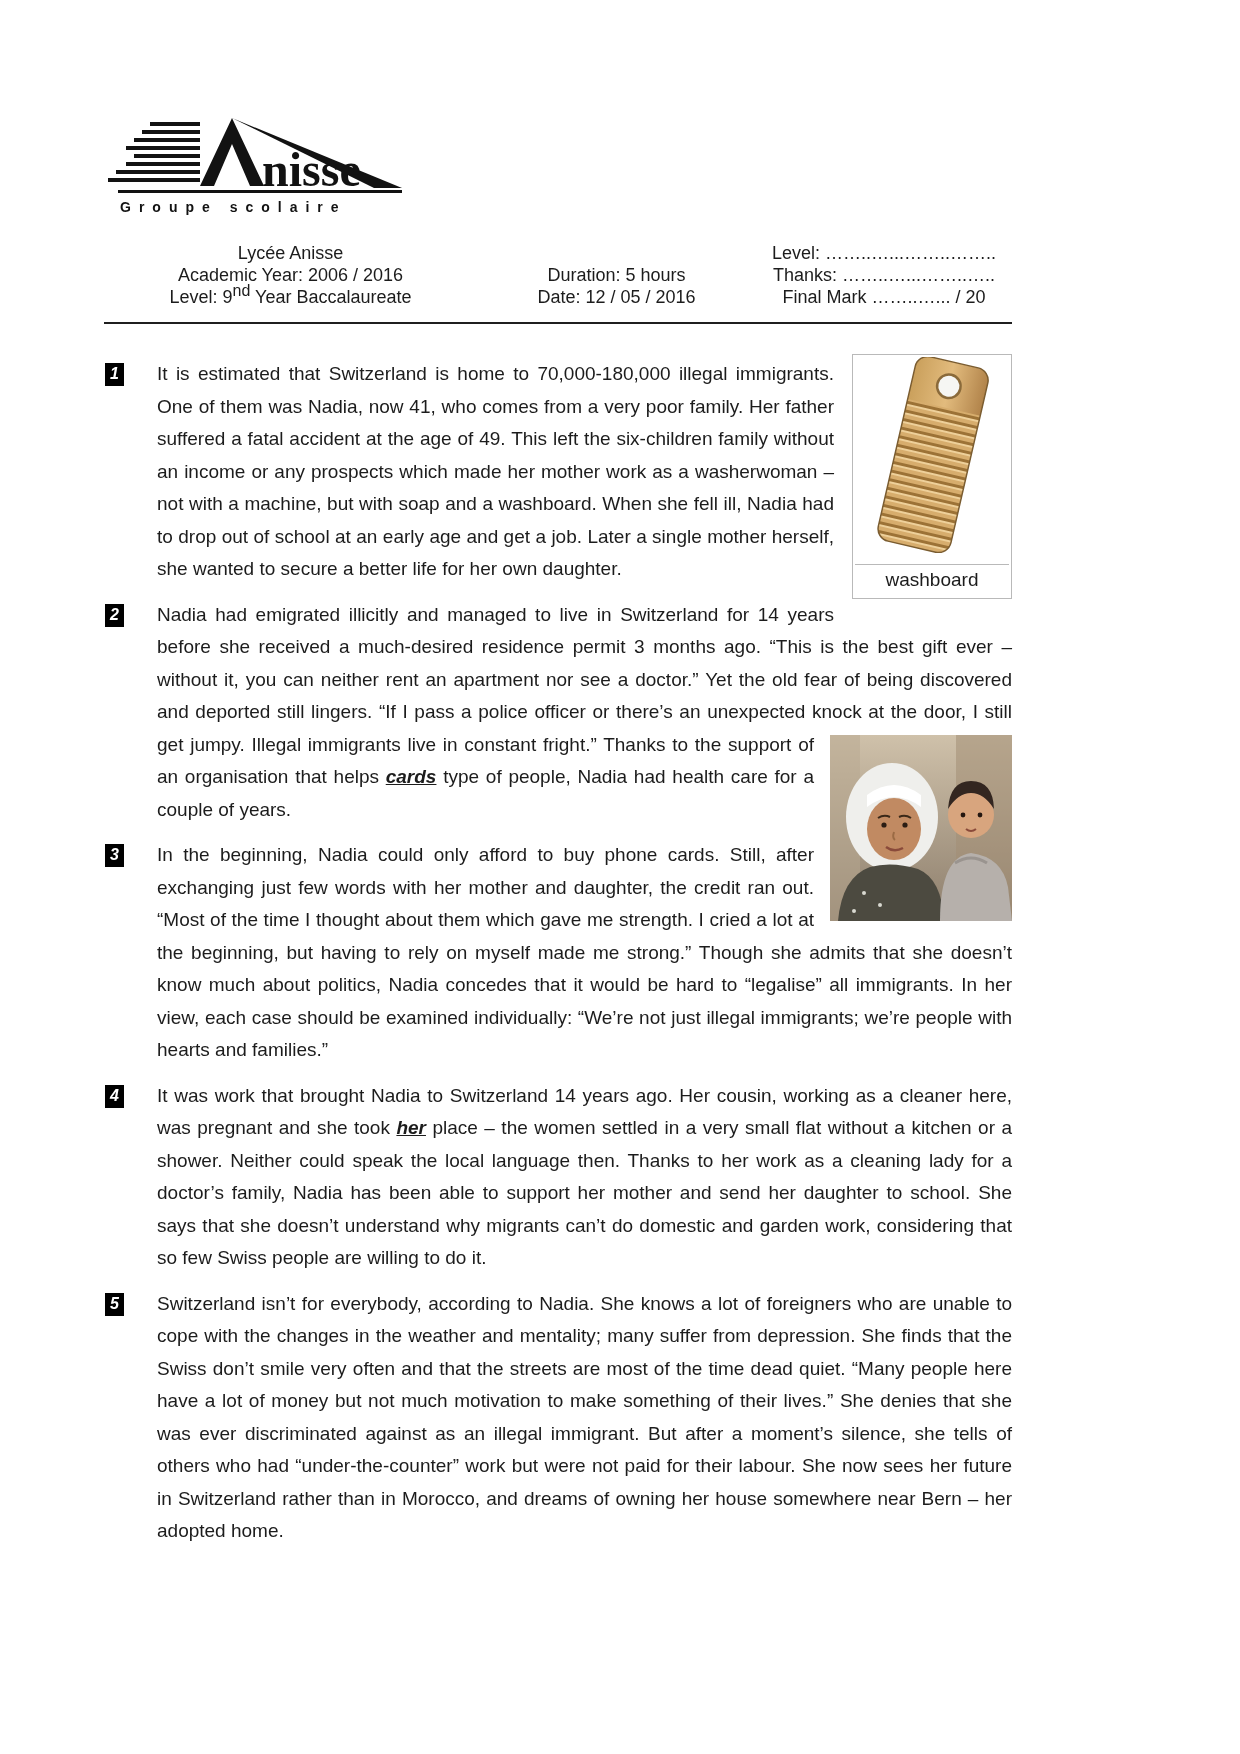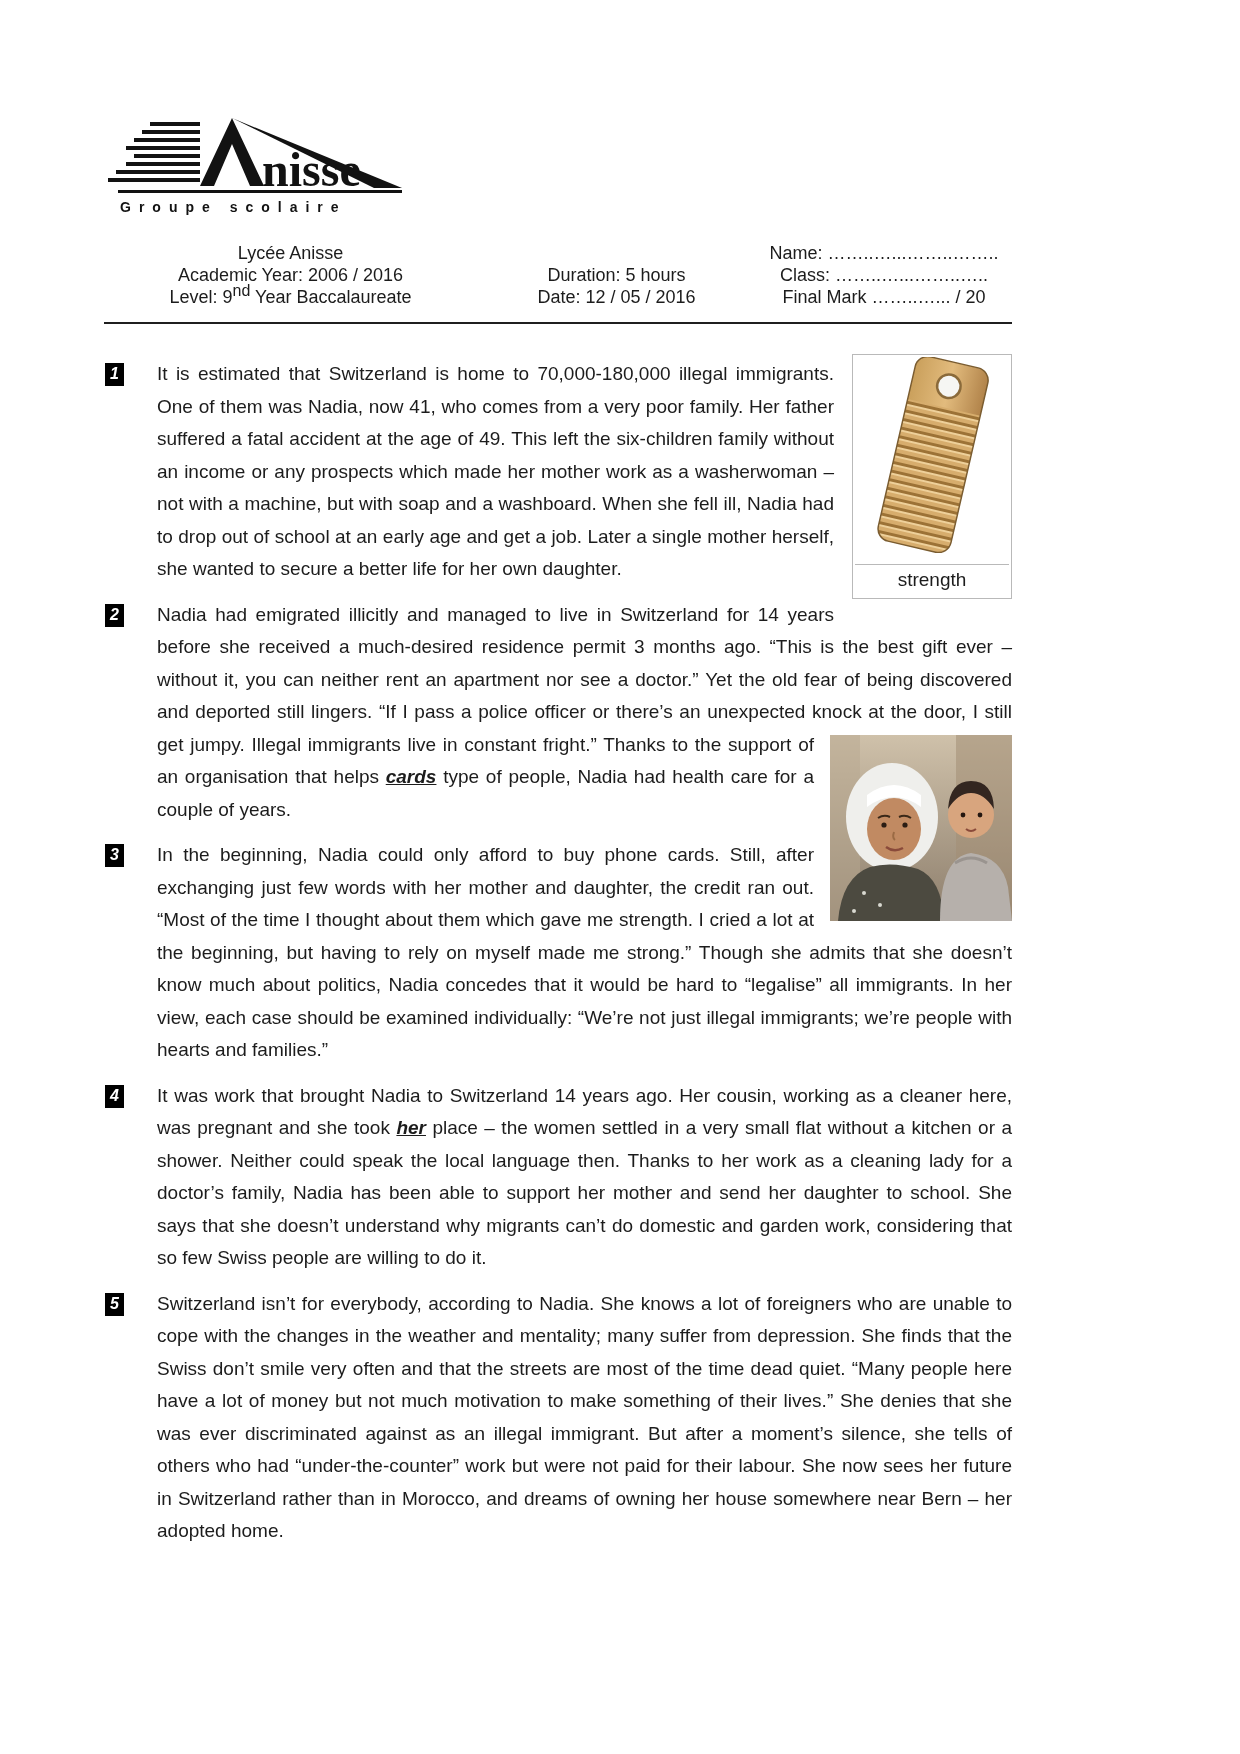--- a/index.html
+++ b/index.html
@@ -104,25 +104,25 @@
       <path d="M128 6 L298 76 L270 76 Z" fill="#121212"></path>
       <text class="brand-text" x="158" y="74" font-size="48" fill="#121212">nisse</text>
       <rect x="14" y="78" width="284" height="3" fill="#121212"></rect>
       <text class="logo-sub-text" x="16" y="100" font-size="14" fill="#121212">Groupe scolaire</text>
     </svg>
   </div>
 
   <div class="header-grid">
     <div>Lycée Anisse</div>
     <div></div>
-    <div>Name: ……..…...……..……..</div>
+    <div>Level: ……..…...……..……..</div>
 
     <div>Academic Year: 2006 / 2016</div>
     <div>Duration: 5 hours</div>
-    <div>Class: ……..…...……..…..</div>
+    <div>Thanks: ……..…...……..…..</div>
 
     <div><span>Level: 9</span><sup class="ord">nd</sup><span> Year Baccalaureate</span></div>
     <div>Date: 12 / 05 / 2016</div>
     <div>Final Mark ……..…... / 20</div>
   </div>
 
   <hr class="rule">
 
   <div class="body-text">
 
@@ -147,21 +147,21 @@
           </defs>
           <g transform="rotate(13 76 100)">
             <rect x="38" y="3" width="76" height="193" rx="13" fill="url(#wood)"></rect>
             <g clip-path="url(#boardclip)">
               <rect x="38" y="50" width="76" height="146" fill="url(#ridges)"></rect>
             </g>
             <circle cx="76" cy="28" r="12" fill="#f6f6f3" stroke="#8a6a3a" stroke-width="2.5"></circle>
             <rect x="38" y="3" width="76" height="193" rx="13" fill="none" stroke="#7a5c30" stroke-width="1.5"></rect>
           </g>
         </svg>
-        <figcaption>strength</figcaption>
+        <figcaption>washboard</figcaption>
       </figure>
       <span>It is estimated that Switzerland is home to 70,000-180,000 illegal immigrants. One of them was Nadia, now 41, who comes from a very poor family. Her father suffered a fatal accident at the age of 49. This left the six-children family without an income or any prospects which made her mother work as a washerwoman – not with a machine, but with soap and a washboard. When she fell ill, Nadia had to drop out of school at an early age and get a job. Later a single mother herself, she wanted to secure a better life for her own daughter.</span>
     </div>
 
     <div class="para">
       <span class="pnum">2</span>
       <span>Nadia had emigrated illicitly and managed to live in Switzerland for 14 years before she received a much-desired residence permit 3 months ago. “This is the best gift ever – without it, you can neither rent an apartment nor see a doctor.” Yet the old fear of being discovered and deported still lingers. “If I pass a police officer or there’s an unexpected knock at the door, I still get jumpy. Illegal immigrants live in </span><span class="fig-photo">
         <svg width="182" height="186" viewBox="0 0 182 186">
           <defs>
             <linearGradient id="photobg" x1="0" y1="0" x2="0" y2="1">

